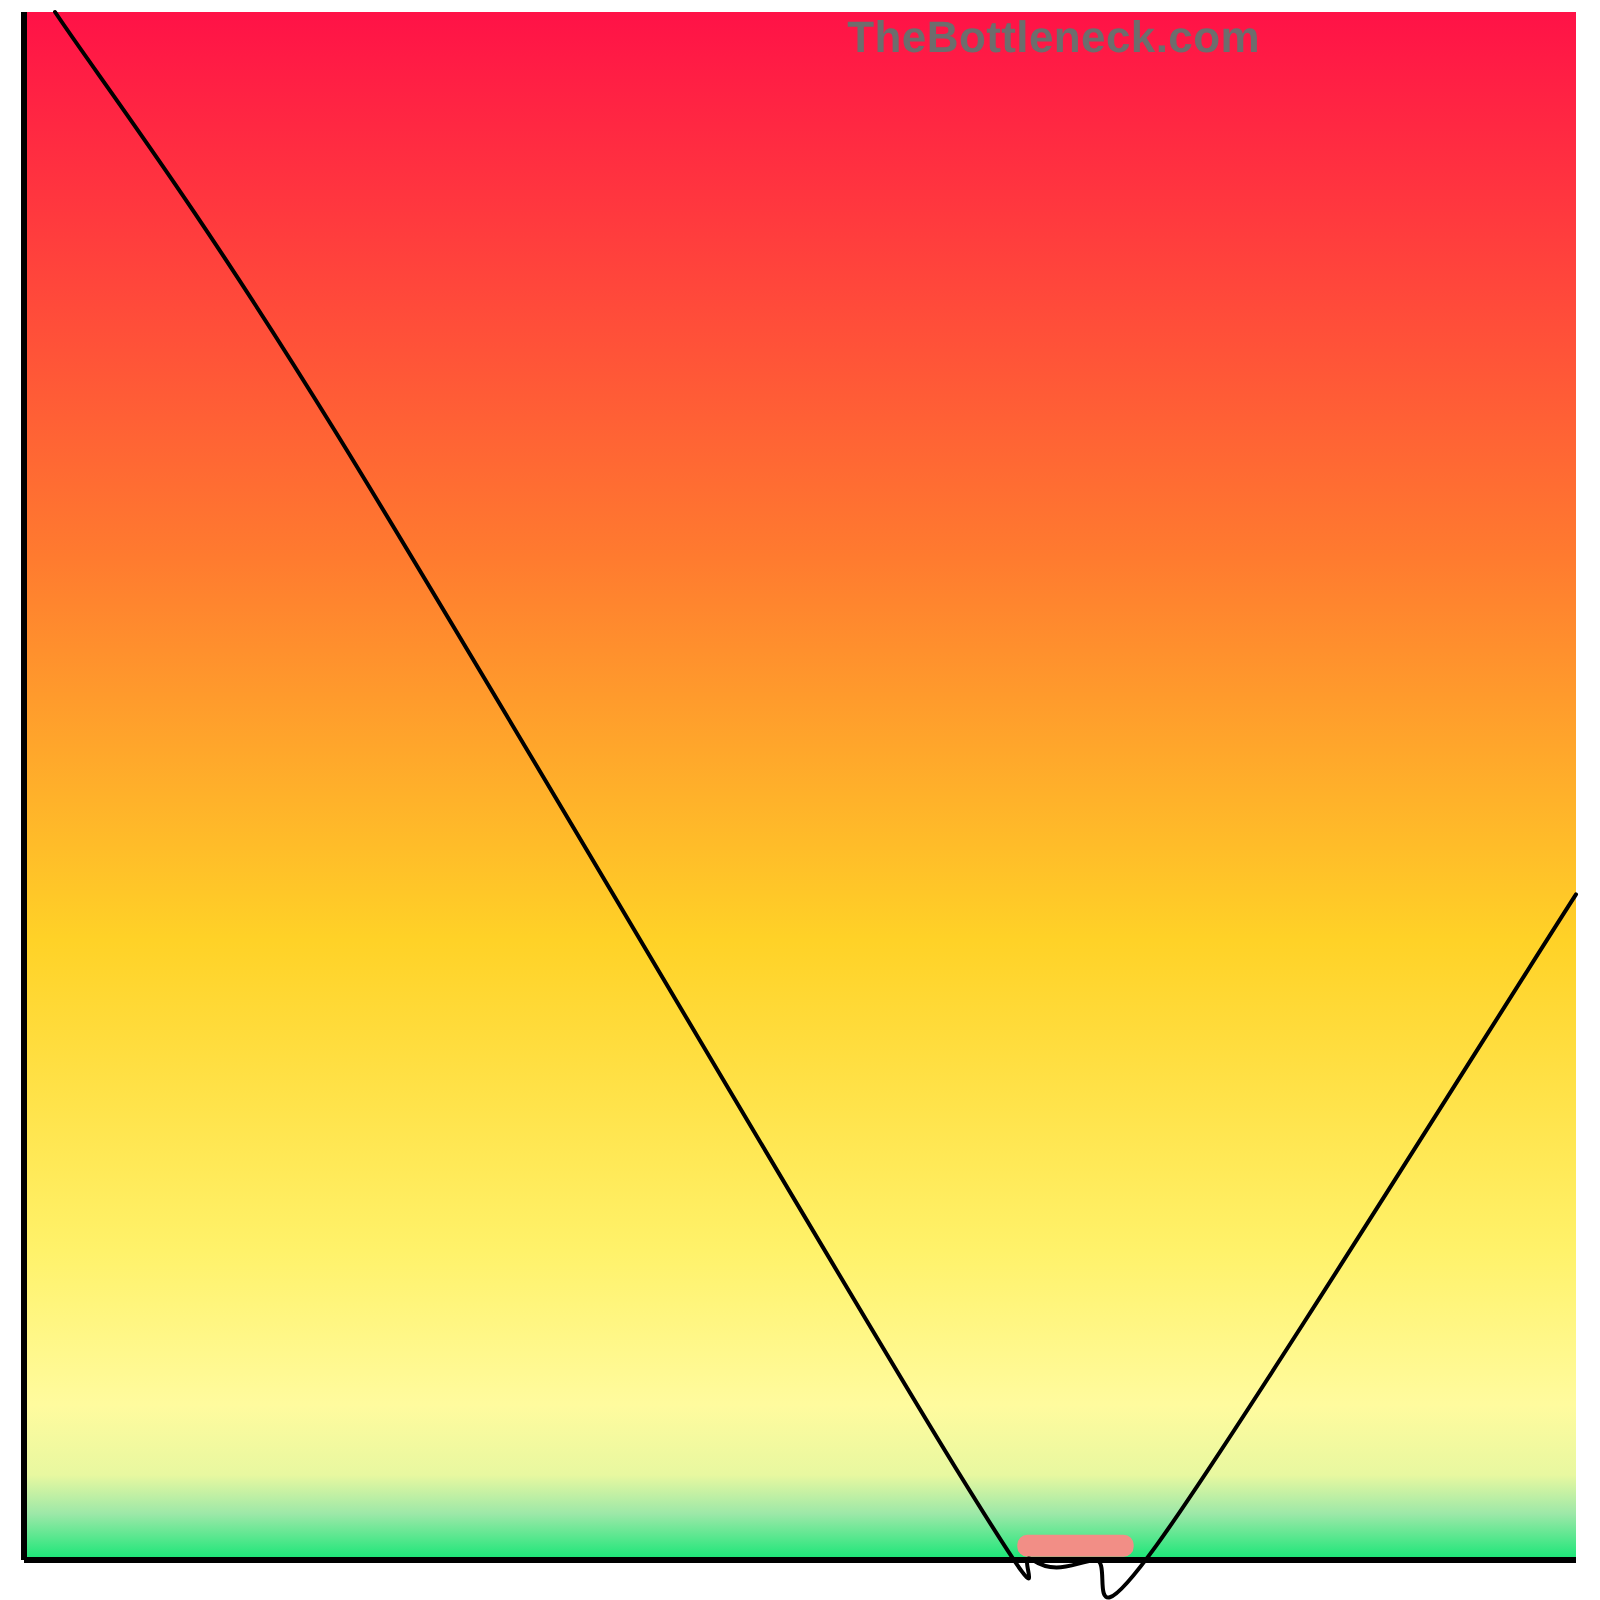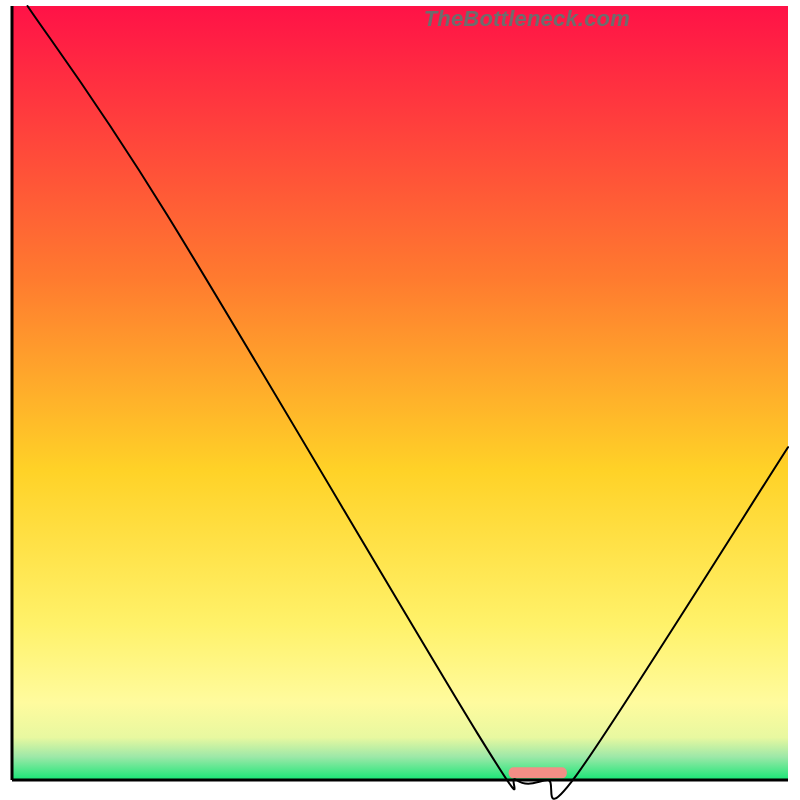--- a/index.html
+++ b/index.html
@@ -8,21 +8,20 @@
     width: 800px;
     height: 800px;
     overflow: hidden;
     background: #ffffff;
     font-family: Arial, Helvetica, sans-serif;
   }
   #chart-container {
     position: relative;
     width: 640px;
     height: 800px;
-    font-style: italic;
   }
   #chart-svg {
     display: block;
     width: 800px;
     height: 800px;
   }
   #watermark {
     position: absolute;
     top: 6px;
     right: 10px;

